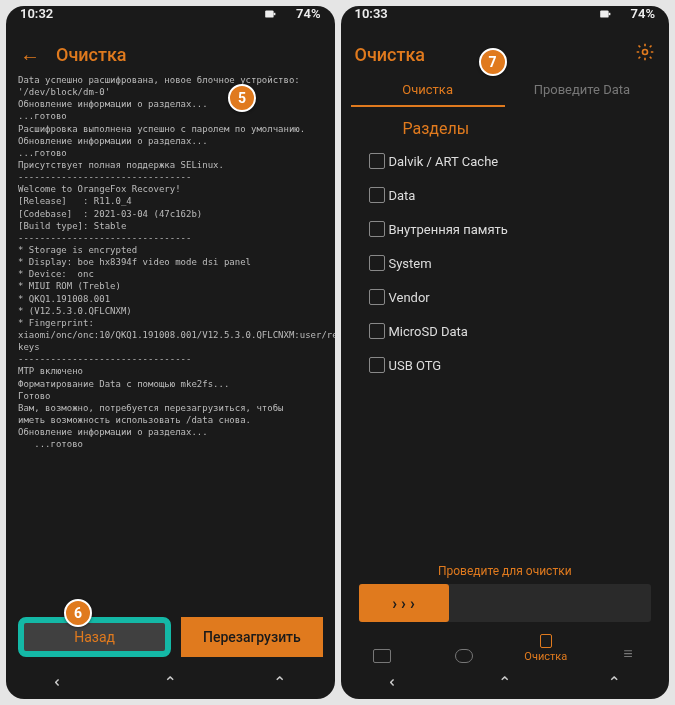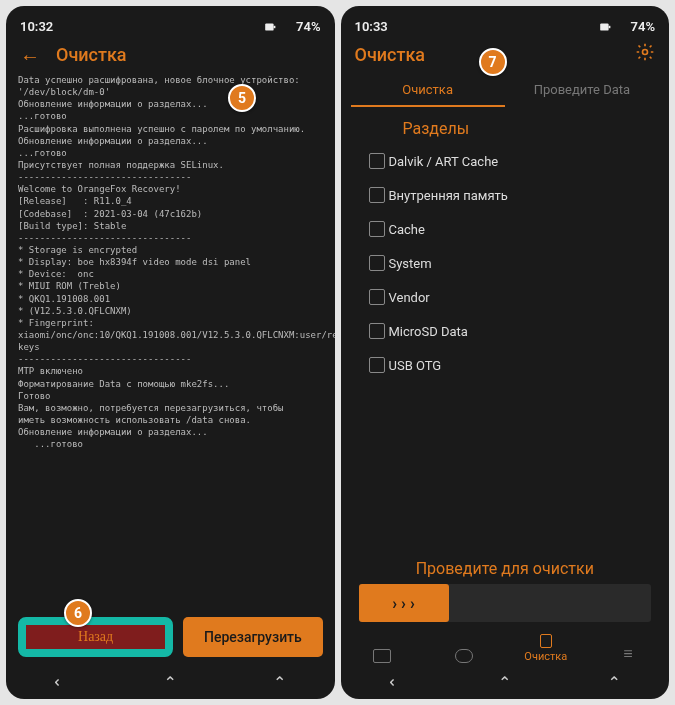--- a/index.html
+++ b/index.html
@@ -20,21 +20,21 @@
     display: flex;
     flex-direction: column;
     overflow: hidden;
     color: #ddd;
     position: relative;
   }
   .statusbar {
     height: 28px;
     display: flex;
     justify-content: space-between;
-    align-items: flex-end;
+    align-items: flex-start;
     padding: 0 14px;
     font-size: 13px;
     font-weight: 600;
     color: #eee;
   }
   .statusbar .right { display:flex; align-items:center; gap:20px; }
   .header {
     display: flex;
     align-items: center;
     padding: 8px 14px 4px;
@@ -74,29 +74,28 @@
     display: flex;
     gap: 10px;
     padding: 6px 12px 8px;
   }
   .btn {
     flex: 1;
     height: 40px;
     display: flex;
     align-items: center;
     justify-content: center;
-    border-radius: 5px;
+    border-radius: 0;
     font-size: 14px;
   }
   .btn-back {
-    background: #7f1d1d;
+    background: #404040;
     color: #e07a1e;
-    border: 8px solid #14b8a6;
+    border: 6px solid #14b8a6;
     border-radius: 8px;
-    font-family: Liberation Serif, serif;
   }
   .btn-reboot {
     background: #e07a1e;
     color: #1a1a1a;
     font-weight: 500;
   }
   .navbar {
     height: 34px;
     display: flex;
     justify-content: space-around;
@@ -115,21 +114,21 @@
     padding: 8px 0;
     font-size: 13px;
   }
   .tab.active { color:#e07a1e; border-bottom:2px solid #e07a1e; }
   .tab.inactive { color:#777; }
   .section-label { color:#e07a1e; font-size:16px; padding:12px 0 6px 62px;}
   .list { padding: 0 18px; }
   .row { display:flex; align-items:center; gap:4px; padding:9px 10px; }
   .chk { width:16px; height:16px; border:1.5px solid #888; border-radius:2px; }
   .row-label { color:#ddd; font-size:13px; }
-  .swipe-label { color:#e07a1e; font-size:16px; text-align:center; margin-top:auto; padding-bottom:6px;}
+  .swipe-label { color:#e07a1e; font-size:12px; text-align:center; margin-top:auto; padding-bottom:6px;}
   .swipe-bar {
     margin: 0 18px 8px;
     height: 38px;
     background: #2a2a2a;
     border-radius:3px;
     display:flex;
     align-items:center;
   }
   .swipe-handle {
     width: 90px; height: 38px; background:#e07a1e; border-radius:3px;
@@ -253,25 +252,25 @@
 
   <div class="section-label">Разделы</div>
 
   <div class="list">
     <div class="row">
         <span class="chk"></span>
         <span class="row-label">Dalvik / ART Cache</span>
       </div>
     <div class="row">
         <span class="chk"></span>
+        <span class="row-label">Data</span>
+      </div>
+    <div class="row">
+        <span class="chk"></span>
         <span class="row-label">Внутренняя память</span>
-      </div>
-    <div class="row">
-        <span class="chk"></span>
-        <span class="row-label">Cache</span>
       </div>
     <div class="row">
         <span class="chk"></span>
         <span class="row-label">System</span>
       </div>
     <div class="row">
         <span class="chk"></span>
         <span class="row-label">Vendor</span>
       </div>
     <div class="row">

